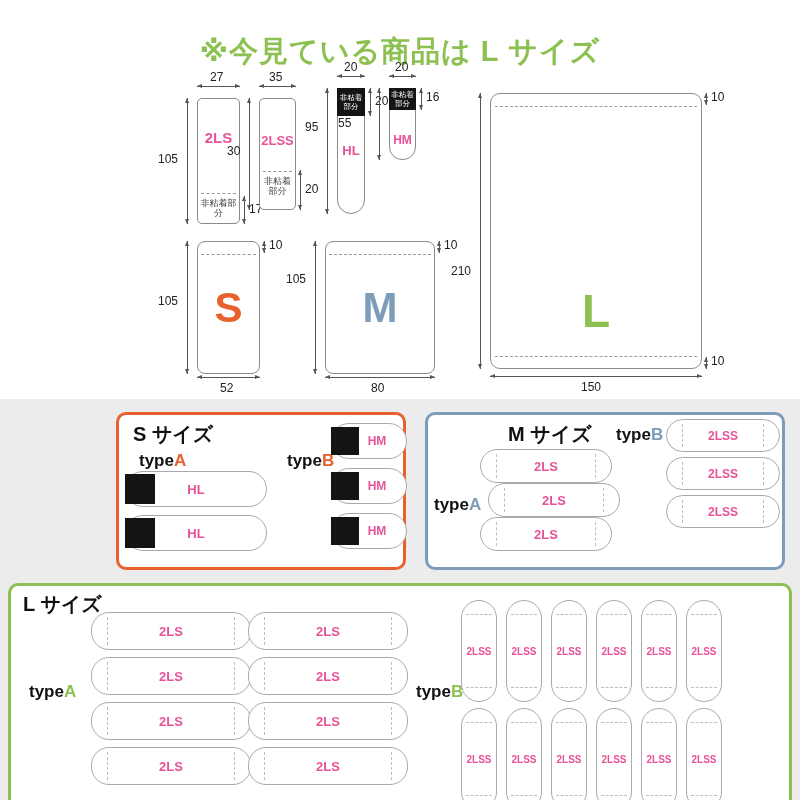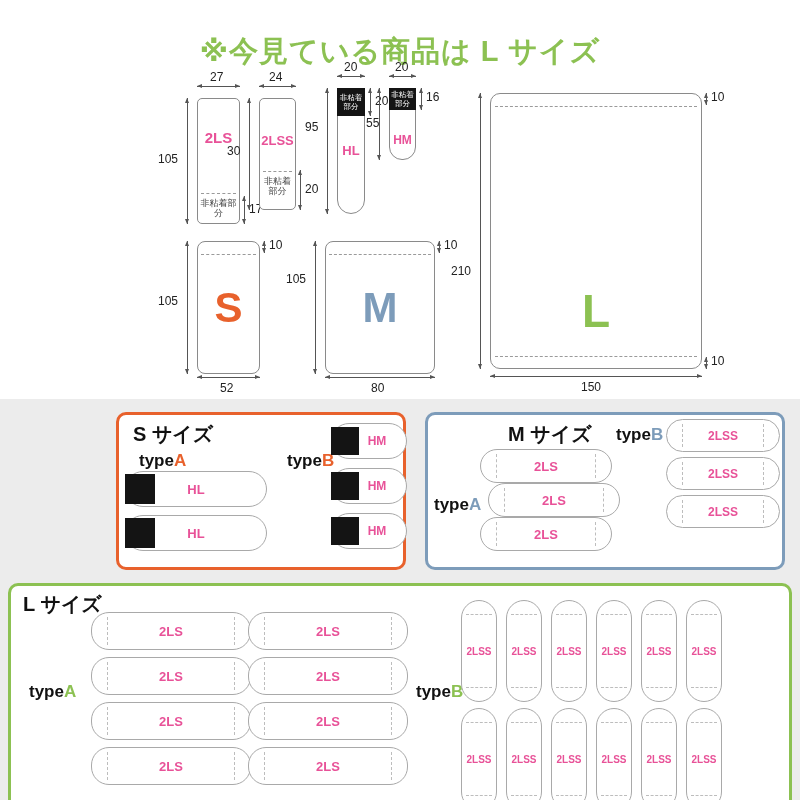--- a/index.html
+++ b/index.html
@@ -76,21 +76,21 @@
   <span class="dnum" style="left:158px;top:128px">105</span>
   <div class="dimv" style="left:244px;top:172px;height:28px"></div>
   <span class="dnum" style="left:249px;top:178px">17</span>
   <div class="rect" style="left:197px;top:74px;width:43px;height:126px;border-radius:5px">
     <div class="pname f15" style="top:30px">2LS</div>
     <div class="dashline" style="left:3px;right:3px;top:94px"></div>
     <div class="na-text" style="top:99px">非粘着部分</div>
   </div>
 
   <div class="dimh" style="left:259px;top:62px;width:37px"></div>
-  <span class="dnum" style="left:269px;top:46px">24</span>
+  <span class="dnum" style="left:269px;top:46px">35</span>
   <div class="dimv" style="left:249px;top:74px;height:112px"></div>
   <span class="dnum" style="left:227px;top:120px">30</span>
   <div class="dimv" style="left:300px;top:146px;height:40px"></div>
   <span class="dnum" style="left:305px;top:158px">20</span>
   <div class="rect" style="left:259px;top:74px;width:37px;height:112px;border-radius:5px">
     <div class="pname f13" style="top:34px">2LSS</div>
     <div class="dashline" style="left:3px;right:3px;top:72px"></div>
     <div class="na-text" style="top:77px">非粘着部分</div>
   </div>
 
@@ -103,21 +103,21 @@
   <div class="rect" style="left:337px;top:64px;width:28px;height:126px;border-radius:3px 3px 14px 14px">
     <div class="blackcap" style="height:28px">非粘着部分</div>
     <div class="pname f13" style="top:54px">HL</div>
   </div>
 
   <div class="dimh" style="left:389px;top:52px;width:27px"></div>
   <span class="dnum" style="left:395px;top:36px">20</span>
   <div class="dimv" style="left:421px;top:64px;height:22px"></div>
   <span class="dnum" style="left:426px;top:66px">16</span>
   <div class="dimv" style="left:379px;top:64px;height:72px"></div>
-  <span class="dnum" style="left:366px;top:92px">55</span>
+  <span class="dnum" style="left:338px;top:92px">55</span>
   <div class="rect" style="left:389px;top:64px;width:27px;height:72px;border-radius:3px 3px 13px 13px">
     <div class="blackcap" style="height:22px">非粘着部分</div>
     <div class="pname f12" style="top:44px">HM</div>
   </div>
 
   <div class="dimv" style="left:187px;top:217px;height:133px"></div>
   <span class="dnum" style="left:158px;top:270px">105</span>
   <div class="dimv" style="left:264px;top:217px;height:12px"></div>
   <span class="dnum" style="left:269px;top:214px">10</span>
   <div class="dimh" style="left:197px;top:353px;width:63px"></div>

